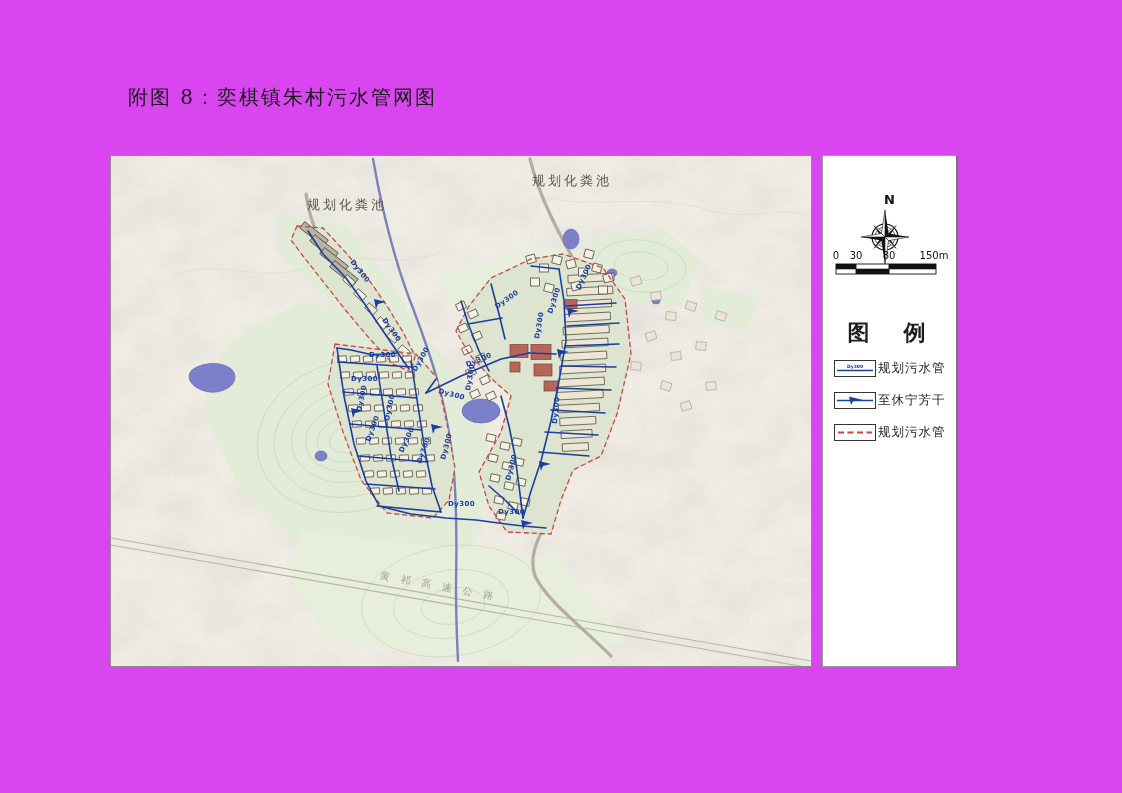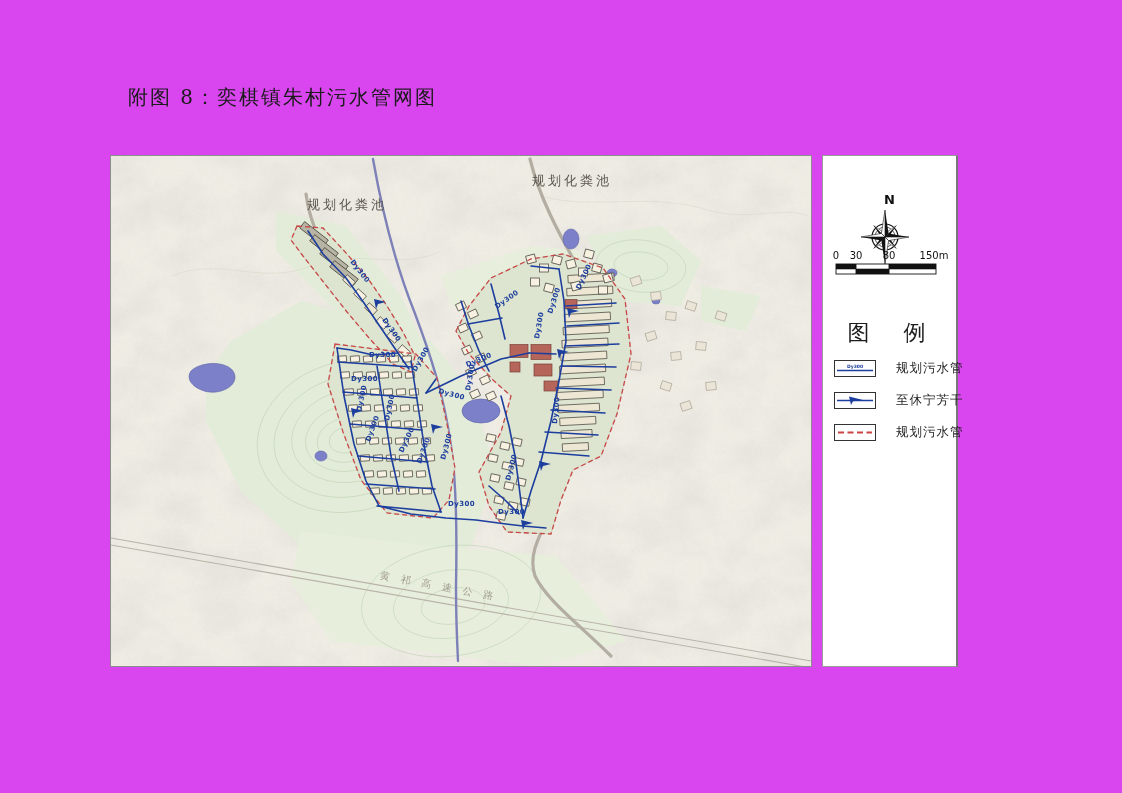--- a/index.html
+++ b/index.html
@@ -34,22 +34,22 @@
   .pipe-label{fill:var(--c-pipe,#1c3e9e);font-size:7px;font-weight:bold;letter-spacing:.4px;
         font-family:"DejaVu Sans",sans-serif;}
   
   .legend-panel{position:absolute;left:822px;top:155px;width:133px;height:510px;
         border:1px solid #9a9a9a;border-right:2px solid #777;background:#fff;}
   .compass-n{position:absolute;left:0;right:0;top:36px;text-align:center;font-size:13px;
         font-weight:bold;color:#111;}
   .compass{position:absolute;left:33px;top:52px;}
   .scalebar{position:absolute;left:9px;top:92px;}
   .legend-title{position:absolute;left:0;right:0;top:162px;text-align:center;font-size:22px;
-        color:#1c1c1c;font-weight:normal;letter-spacing:6px;font-family:"DejaVu Sans",sans-serif;}
-  .legend-item{position:absolute;left:11px;display:flex;align-items:flex-start;gap:20px;}
+        color:#1c1c1c;font-weight:bold;letter-spacing:6px;font-family:"DejaVu Sans",sans-serif;}
+  .legend-item{position:absolute;left:11px;display:flex;align-items:flex-start;gap:2px;}
   .legend-item .sym{width:40px;height:15px;border:1.4px solid #333;background:#fff;position:relative;flex:none;}
   .legend-item .lab{font-size:12.5px;color:#1e1e1e;letter-spacing:1px;white-space:nowrap;}
   .tick{font-size:10px;fill:#111;font-family:"DejaVu Sans",sans-serif;}
 </style>
 </head>
 <body>
 
 <div class="page">
 
   <div class="fig-title">附图 8：奕棋镇朱村污水管网图</div>

